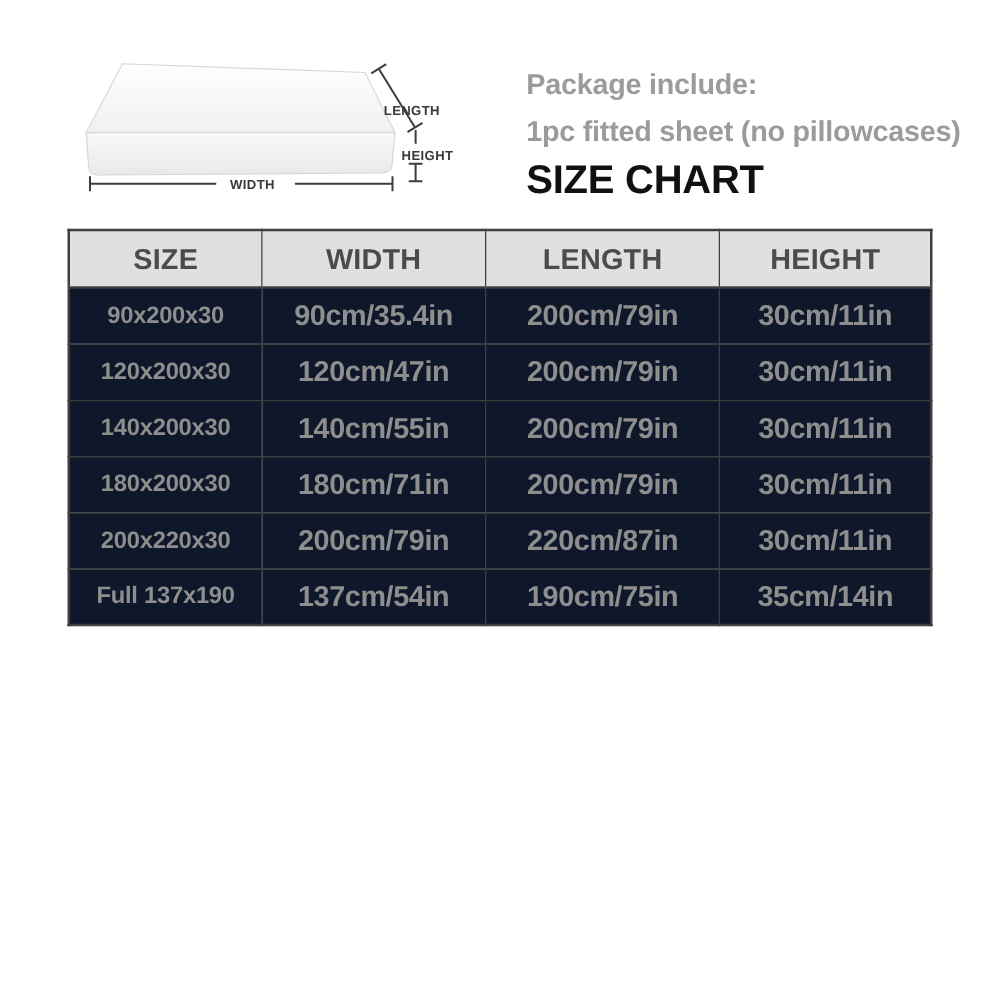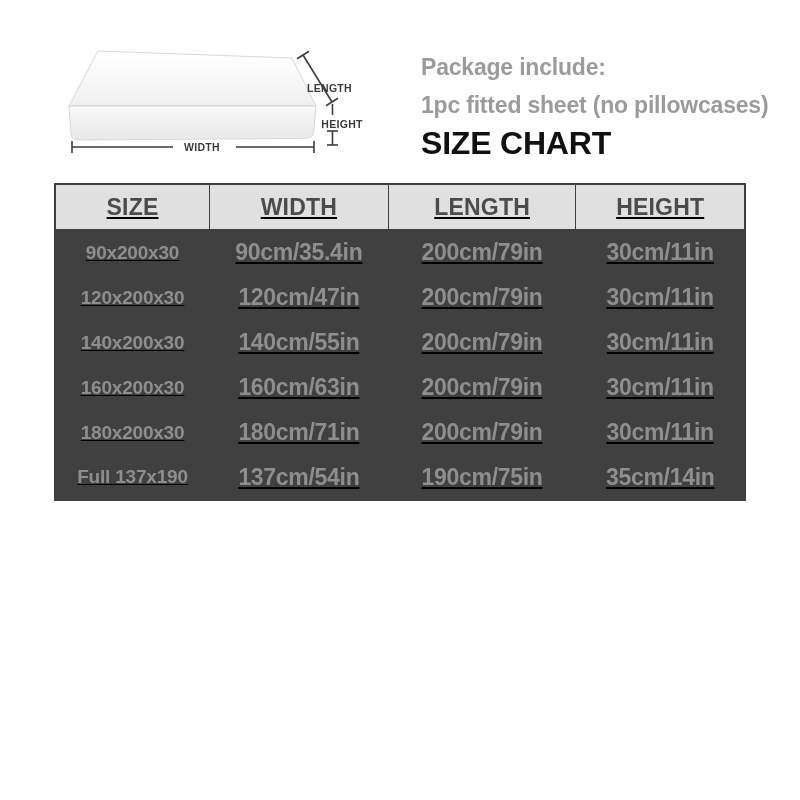--- a/index.html
+++ b/index.html
@@ -54,21 +54,20 @@
   .table-wrap {
     position: absolute;
     left: 54px; top: 183px;
     width: 692px;
   }
   table {
     width: 100%;
     border-collapse: collapse;
     table-layout: fixed;
     border: 2.5px solid #3f3f3f;
-    text-decoration: underline;
   }
   col.c1 { width: 22.4%; }
   col.c2 { width: 25.9%; }
   col.c3 { width: 27.2%; }
   col.c4 { width: 24.5%; }
   th {
     height: 46px;
     background: #e0e0e0;
     color: #4b4b4b;
     font-size: 23px;
@@ -81,21 +80,21 @@
   }
   td {
     height: 45px;
     color: #8e8e8e;
     font-size: 23px;
     font-weight: bold;
     letter-spacing: -0.3px;
     border: 1.5px solid #3f3f3f;
     text-align: center;
     vertical-align: middle;
-    background: #404040;
+    background: #0f172a;
     white-space: nowrap;
   }
   td.col-size { font-size: 19px; letter-spacing: -0.2px; }
 </style>
 </head>
 <body>
 
 <div class="stage">
 
   <div class="diagram">
@@ -177,29 +176,29 @@
             <td>200cm/79in</td>
             <td>30cm/11in</td>
           </tr>
           <tr>
             <td class="col-size">140x200x30</td>
             <td>140cm/55in</td>
             <td>200cm/79in</td>
             <td>30cm/11in</td>
           </tr>
           <tr>
-            <td class="col-size">160x200x30</td>
-            <td>160cm/63in</td>
-            <td>200cm/79in</td>
-            <td>30cm/11in</td>
-          </tr>
-          <tr>
             <td class="col-size">180x200x30</td>
             <td>180cm/71in</td>
             <td>200cm/79in</td>
+            <td>30cm/11in</td>
+          </tr>
+          <tr>
+            <td class="col-size">200x220x30</td>
+            <td>200cm/79in</td>
+            <td>220cm/87in</td>
             <td>30cm/11in</td>
           </tr>
           <tr>
             <td class="col-size">Full 137x190</td>
             <td>137cm/54in</td>
             <td>190cm/75in</td>
             <td>35cm/14in</td>
           </tr>
         </tbody>
     </table>

